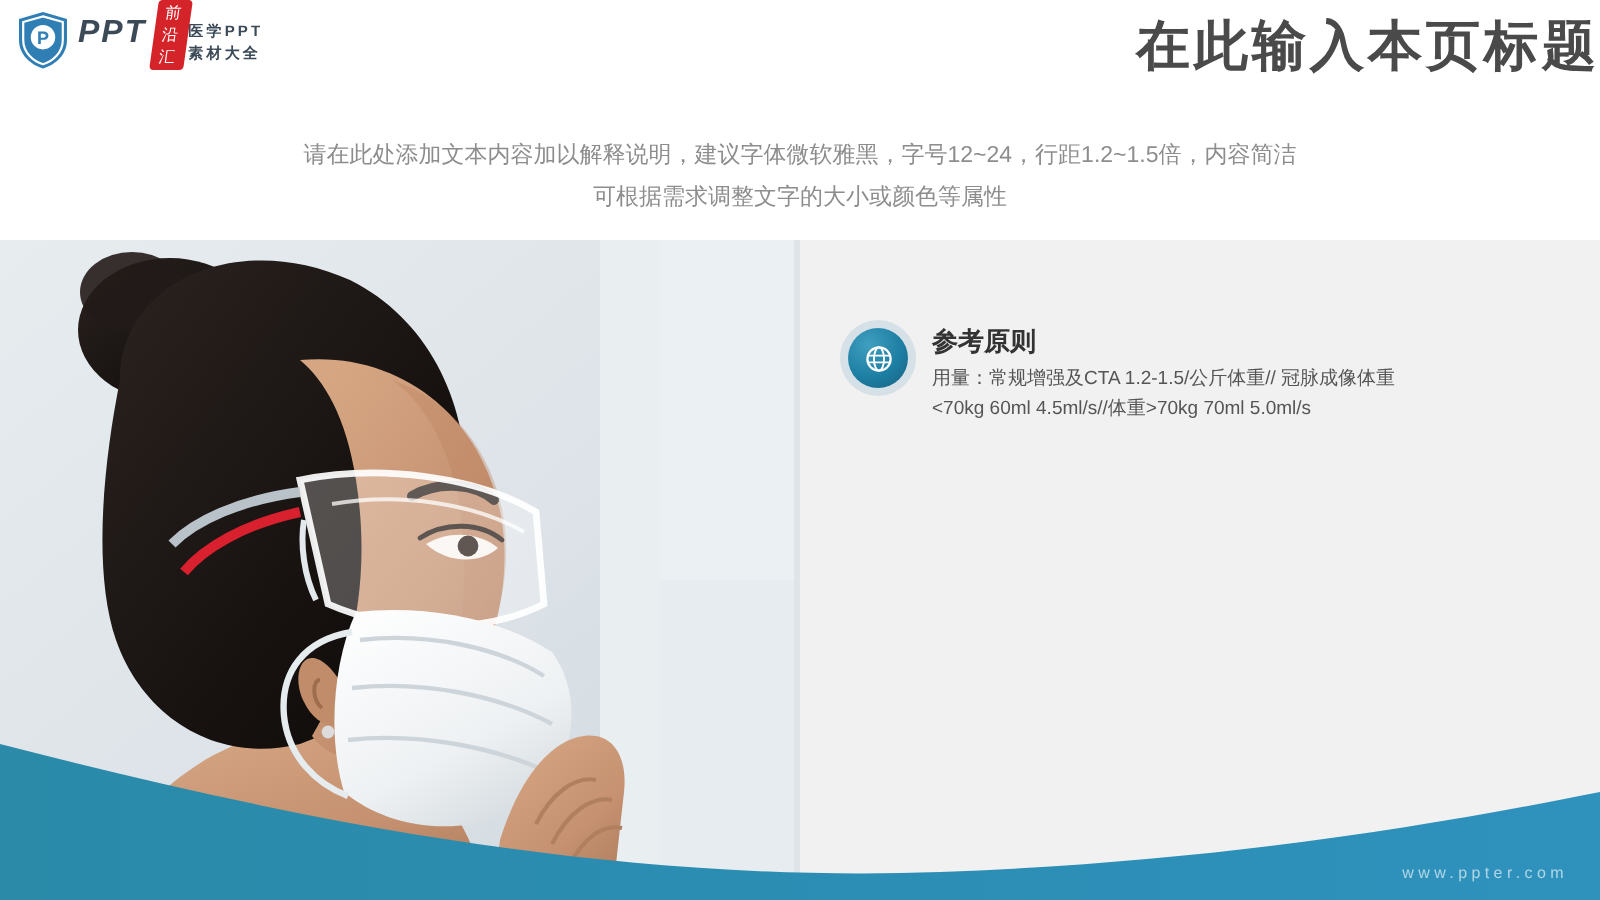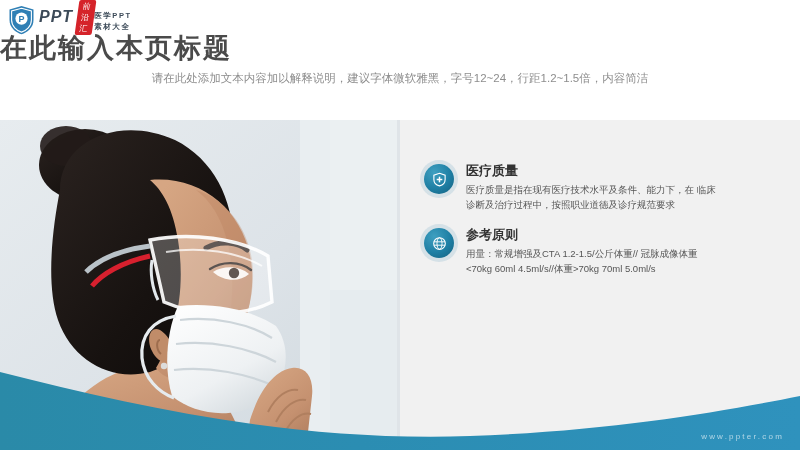--- a/index.html
+++ b/index.html
@@ -16,21 +16,21 @@
   .logo{position:absolute;left:8px;top:4px;width:130px;height:32px;display:flex;align-items:center;}
   .logo-shield{width:27px;height:30px;position:relative;flex:none;}
   .logo-shield svg{display:block;}
   .logo-text{margin-left:4px;display:flex;justify-content:center;}
   .logo-row1{display:flex;align-items:center;height:17px;}
   .logo-ppt{font-size:16px;font-weight:bold;font-style:italic;color:#3c4a58;letter-spacing:1px;line-height:16px;}
   .logo-badge{margin-left:4px;background:#d5232a;color:#fff;font-size:8px;line-height:11px;
               padding:1px 4px;border-radius:2px;letter-spacing:1px;transform:skewX(-8deg);}
   .logo-sub{font-size:7.5px;color:#3c4a58;letter-spacing:1.6px;line-height:11px;margin-top:1px;font-weight:bold;}
 
-  .page-title{position:absolute;left:0;top:31px;width:800px;text-align:left;
+  .page-title{position:absolute;left:0;top:6px;width:800px;text-align:right;
               font-size:27px;font-weight:bold;color:#4a4a4a;letter-spacing:2px;line-height:34px;}
   .page-subtitle{position:absolute;left:0;top:68px;width:800px;text-align:center;
                  font-size:11.5px;color:#8d8d8d;line-height:21px;}
   .page-subtitle div{white-space:nowrap;}
 
   
   .photo{position:absolute;left:0;top:120px;width:400px;height:330px;overflow:hidden;background:#dfe4e8;}
   .photo svg{position:absolute;left:0;top:0;}
 
   
@@ -77,20 +77,21 @@
           <span class="logo-badge">前沿汇</span>
         </div>
         <div class="logo-sub">医学PPT素材大全</div>
       </div>
     </div>
 
     <div class="page-title">在此输入本页标题</div>
 
     <div class="page-subtitle">
       <div>请在此处添加文本内容加以解释说明，建议字体微软雅黑，字号12~24，行距1.2~1.5倍，内容简洁</div>
+      <div>可根据需求调整文字的大小或颜色等属性</div>
     </div>
   </div>
 
   <div class="photo">
     <svg width="400" height="330" viewBox="0 0 400 330">
       <defs>
         <linearGradient id="bgGrad" x1="0" y1="0" x2="1" y2="1">
           <stop offset="0%" stop-color="#e7ecef"></stop>
           <stop offset="55%" stop-color="#dde3e8"></stop>
           <stop offset="100%" stop-color="#cfd8de"></stop>
@@ -169,34 +170,20 @@
         <rect x="330" y="0" width="70" height="330" fill="#eef2f4" opacity="0.5"></rect>
       </g>
     </svg>
   </div>
 
   <div class="panel"></div>
   <div class="panel-divider"></div>
 
   <div class="blocks">
 
-    <div class="block">
-      <div class="block-icon">
-        <svg width="15" height="15" viewBox="0 0 16 16">
-          <path d="M8 1.3 L14 3.3 V8 C14 11.8 11 14 8 14.8 C5 14 2 11.8 2 8 V3.3 Z" fill="none" stroke="#ffffff" stroke-width="1.2"></path>
-          <rect x="7.2" y="5" width="1.6" height="6" fill="#ffffff"></rect>
-          <rect x="5" y="7.2" width="6" height="1.6" fill="#ffffff"></rect>
-        </svg>
-      </div>
-      <div class="block-title">医疗质量</div>
-      <div class="block-body">
-        <div>医疗质量是指在现有医疗技术水平及条件、能力下，在 临床</div>
-        <div>诊断及治疗过程中，按照职业道德及诊疗规范要求</div>
-      </div>
-    </div>
 
 
     <div class="block">
       <div class="block-icon">
         <svg width="15" height="15" viewBox="0 0 16 16">
           <circle cx="8" cy="8" r="6.2" fill="none" stroke="#ffffff" stroke-width="1.2"></circle>
           <ellipse cx="8" cy="8" rx="2.7" ry="6.2" fill="none" stroke="#ffffff" stroke-width="1"></ellipse>
           <path d="M2 6.2 H14 M2 9.8 H14" stroke="#ffffff" stroke-width="1"></path>
         </svg>
       </div>

